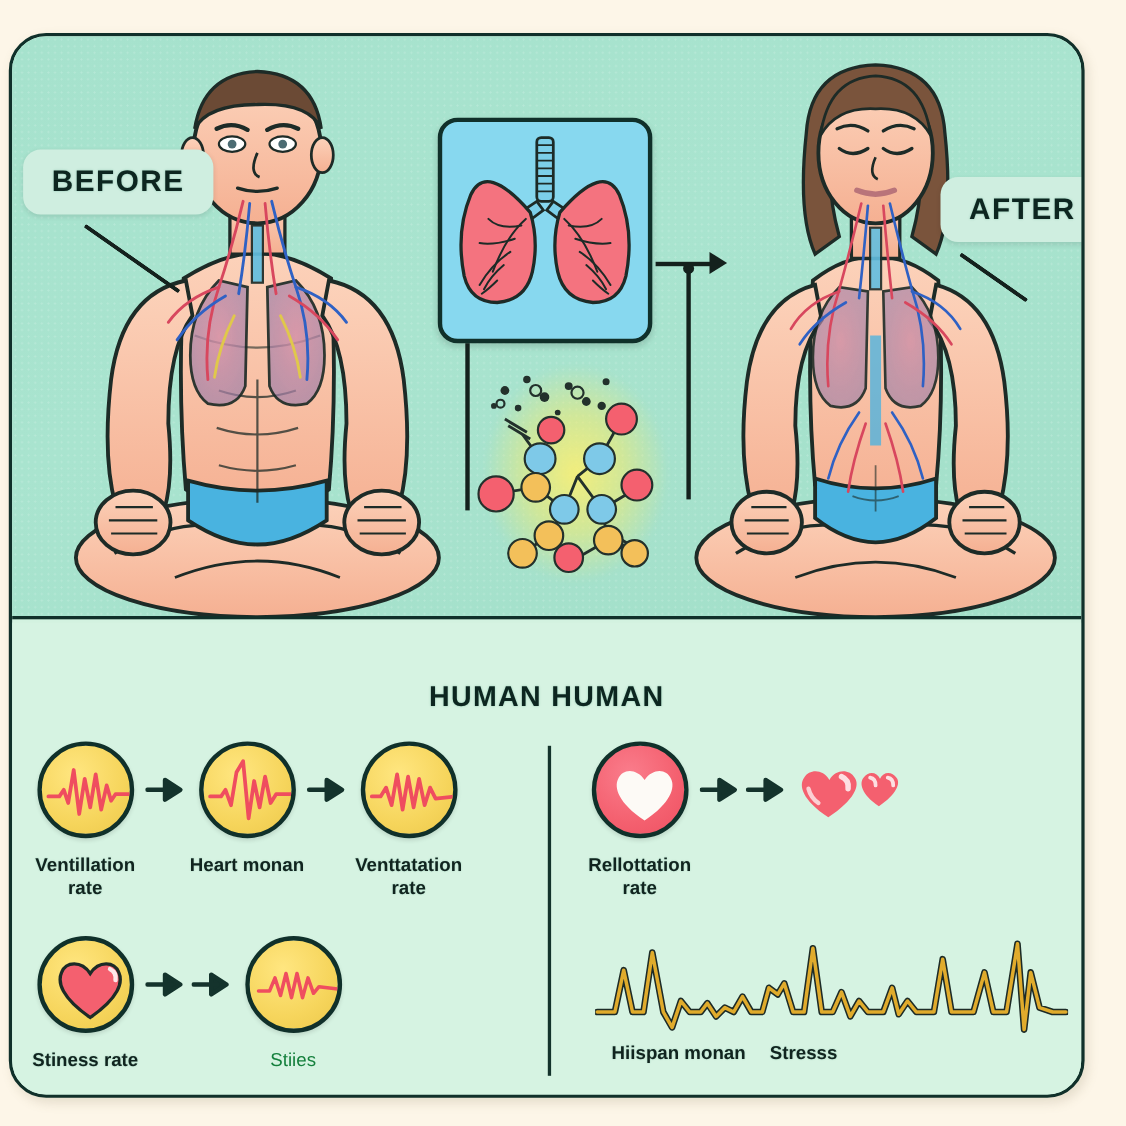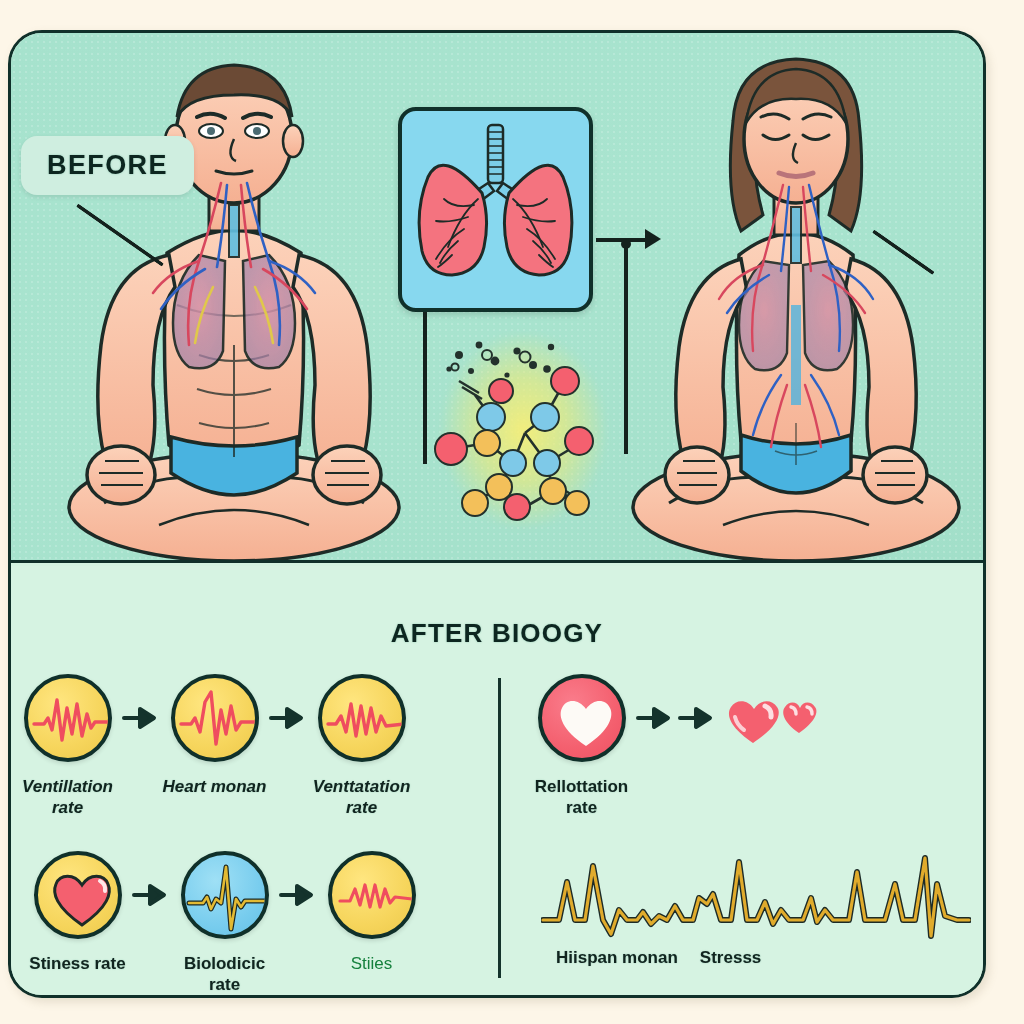--- a/index.html
+++ b/index.html
@@ -155,21 +155,21 @@
   }
   .node-label.muted { color: #15803d; font-weight: 400; text-shadow:none; }
   .arrow {
     width: 42px; height: 88px;
     display: flex; align-items: center; justify-content: center;
     flex: 0 0 42px;
   }
   .plain-node { width: 105px; text-align:center; }
   .plain-node .disc-holder{ height:88px; display:flex; align-items:center; justify-content:center; }
 
-  #row-left-1  { left: 4px;  top: 108px; font-style: italic; }
+  #row-left-1  { left: 14px;  top: 108px; }
   #row-left-2  { left: 14px;  top: 285px; }
   #row-right-1 { left: 518px; top: 108px; justify-content: space-between; }
 
   
   #wave-strip { position: absolute; left: 530px; top: 288px; width: 430px; height: 95px; }
   #wave-labels {
     position: absolute; left: 545px; top: 382px;
     font-size: 17px; font-weight: 700; color: #11241f;
     display:flex; gap: 22px;
     text-shadow: 0 0 1.5px rgba(20,120,90,.3);
@@ -389,26 +389,29 @@
       <div class="conn" id="conn-right-horz"></div>
       <div id="conn-arrowhead"></div>
       <div class="conn" id="conn-right-vert"></div>
       <div class="conn-dot" id="conn-dot-right"></div>
 
       <div class="callout" id="callout-before">
         <span>BEFORE</span>
       </div>
       <div class="leader" id="leader-before"></div>
 
+      <div class="callout" id="callout-after">
+        <span>AFTER</span>
+      </div>
       <div class="leader" id="leader-after"></div>
     </div>
 
     <div id="bottom-panel">
 
-      <div id="section-title">AFTER BIOOGY</div>
+      <div id="section-title">HUMAN HUMAN</div>
 
       <div id="panel-divider"></div>
 
       <div class="icon-row" id="row-left-1">
 
         <div class="node">
           <div class="disc yellow">
             <svg width="88" height="88" viewBox="0 0 88 88">
               <path d="M6 46 L16 46 L20 40 L24 52 L29 22 L34 62 L39 30 L44 56 L49 26 L54 58 L59 36 L63 50 L67 44 L82 44" fill="none" stroke="#ef4d5f" stroke-width="3.4" stroke-linejoin="round" stroke-linecap="round"></path>
             </svg>
@@ -458,29 +461,20 @@
           </div>
           <div class="node-label">Stiness rate</div>
         </div>
 
         <div class="arrow">
           <svg width="38" height="26" viewBox="0 0 38 26">
               <path d="M2 13 H24 M18 4 L32 13 L18 22 Z" fill="#14332c" stroke="#14332c" stroke-width="4" stroke-linejoin="round" stroke-linecap="round"></path>
             </svg>
         </div>
 
-        <div class="node">
-          <div class="disc blue">
-            <svg width="88" height="88" viewBox="0 0 88 88">
-              <path d="M4 48 L18 48 L22 42 L26 54 L31 44 L36 48 L41 12 L46 74 L51 44 L56 52 L60 46 L84 46" fill="none" stroke="#1d2b27" stroke-width="5" stroke-linejoin="round" stroke-linecap="round"></path>
-              <path d="M4 48 L18 48 L22 42 L26 54 L31 44 L36 48 L41 12 L46 74 L51 44 L56 52 L60 46 L84 46" fill="none" stroke="#e3ba33" stroke-width="2.6" stroke-linejoin="round" stroke-linecap="round"></path>
-            </svg>
-          </div>
-          <div class="node-label">Biolodicic rate</div>
-        </div>
 
         <div class="arrow">
           <svg width="38" height="26" viewBox="0 0 38 26">
               <path d="M2 13 H24 M18 4 L32 13 L18 22 Z" fill="#14332c" stroke="#14332c" stroke-width="4" stroke-linejoin="round" stroke-linecap="round"></path>
             </svg>
         </div>
 
         <div class="node">
           <div class="disc yellow">
             <svg width="88" height="88" viewBox="0 0 88 88">

